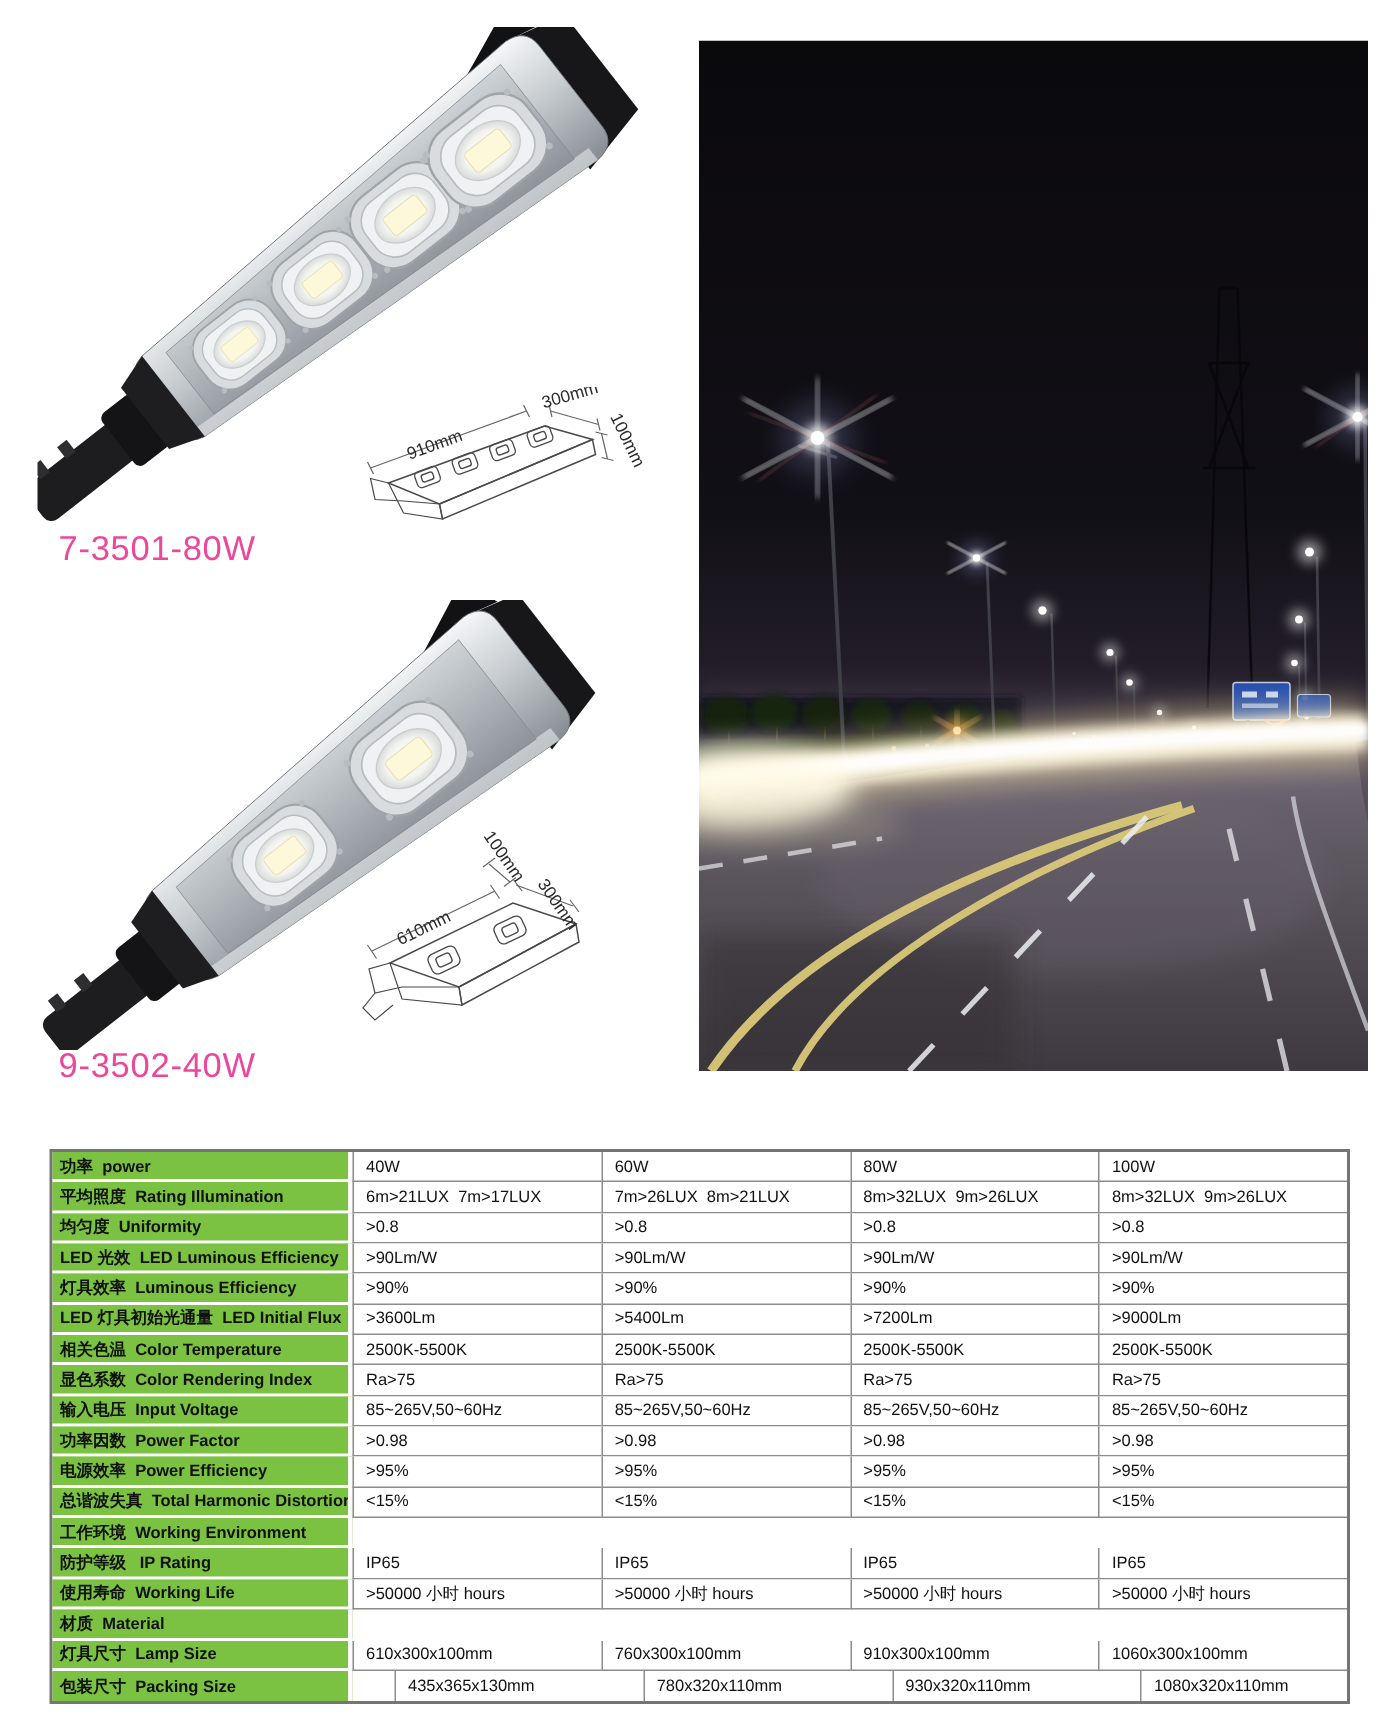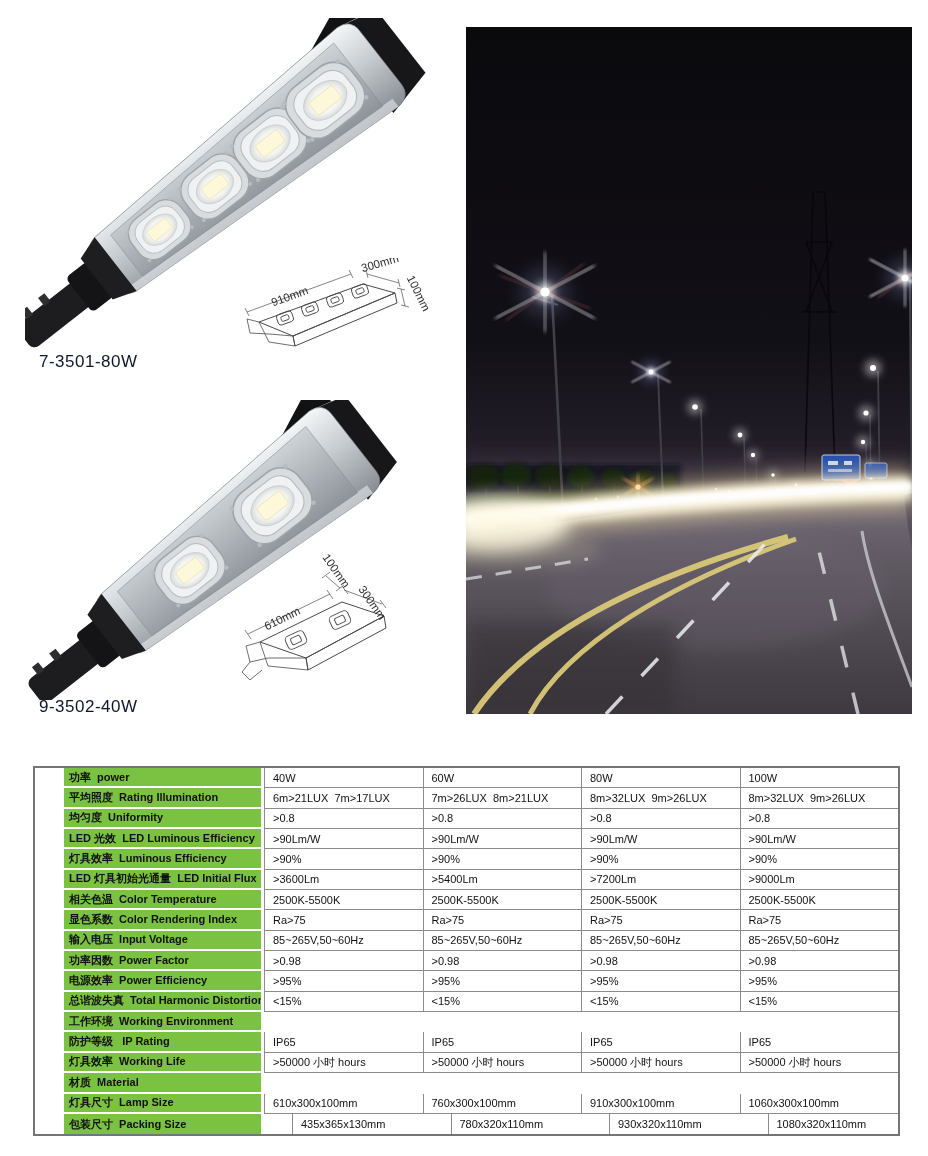--- a/index.html
+++ b/index.html
@@ -1,23 +1,23 @@
 <!DOCTYPE html>
 <html style="--table-header-green: #7cc242; --table-border-gray: #757575; --cell-border-gray: #8c8c8c;"><head>
 <meta charset="utf-8">
 <style>
   html,body{margin:0;padding:0;}
   body{width:928px;height:1156px;background:#fff;position:relative;
        font-family:"Liberation Sans","DejaVu Sans",sans-serif;color:#111;}
-  .model-label{position:absolute;font-size:17px;letter-spacing:.5px;color:#0f172a;}
+  .model-label{position:absolute;font-size:23px;letter-spacing:.5px;color:#ec4899;}
   .lamp-svg,.dim-svg,.photo{position:absolute;}
   .dim-text{font-size:11.5px;fill:#2a2a2a;}
   
   .spec-table{position:absolute;left:33px;top:766px;width:867px;
-              border:2px solid #757575;background:#fff;box-sizing:border-box;padding-left:29px;}
+              border:2px solid #757575;background:#fff;box-sizing:border-box;}
   .spec-row{display:flex;height:20.35px;}
   .spec-label{flex:0 0 200px;background:var(--table-header-green,#7cc242);
               border-bottom:2px solid #fff;border-right:3px solid #fff;
               font-weight:bold;font-size:11px;padding-left:5px;
               display:flex;align-items:center;box-sizing:border-box;
               white-space:pre;overflow:hidden;}
   .spec-row:last-child .spec-label{border-bottom:none;}
   .spec-cell{flex:1 1 0;background:#fff;border-left:1px solid #8c8c8c;
              border-bottom:1px solid #8c8c8c;font-size:11px;padding-left:8px;
              display:flex;align-items:center;box-sizing:border-box;
@@ -494,21 +494,21 @@
       <div class="spec-label">工作环境  Working Environment</div>
     </div>
     <div class="spec-row">
       <div class="spec-label">防护等级   IP Rating</div>
       <div class="spec-cell">IP65</div>
       <div class="spec-cell">IP65</div>
       <div class="spec-cell">IP65</div>
       <div class="spec-cell">IP65</div>
     </div>
     <div class="spec-row">
-      <div class="spec-label">灯具效率  Working Life</div>
+      <div class="spec-label">使用寿命  Working Life</div>
       <div class="spec-cell">&gt;50000 小时 hours</div>
       <div class="spec-cell">&gt;50000 小时 hours</div>
       <div class="spec-cell">&gt;50000 小时 hours</div>
       <div class="spec-cell">&gt;50000 小时 hours</div>
     </div>
     <div class="spec-row">
       <div class="spec-label">材质  Material</div>
     </div>
     <div class="spec-row">
       <div class="spec-label">灯具尺寸  Lamp Size</div>

